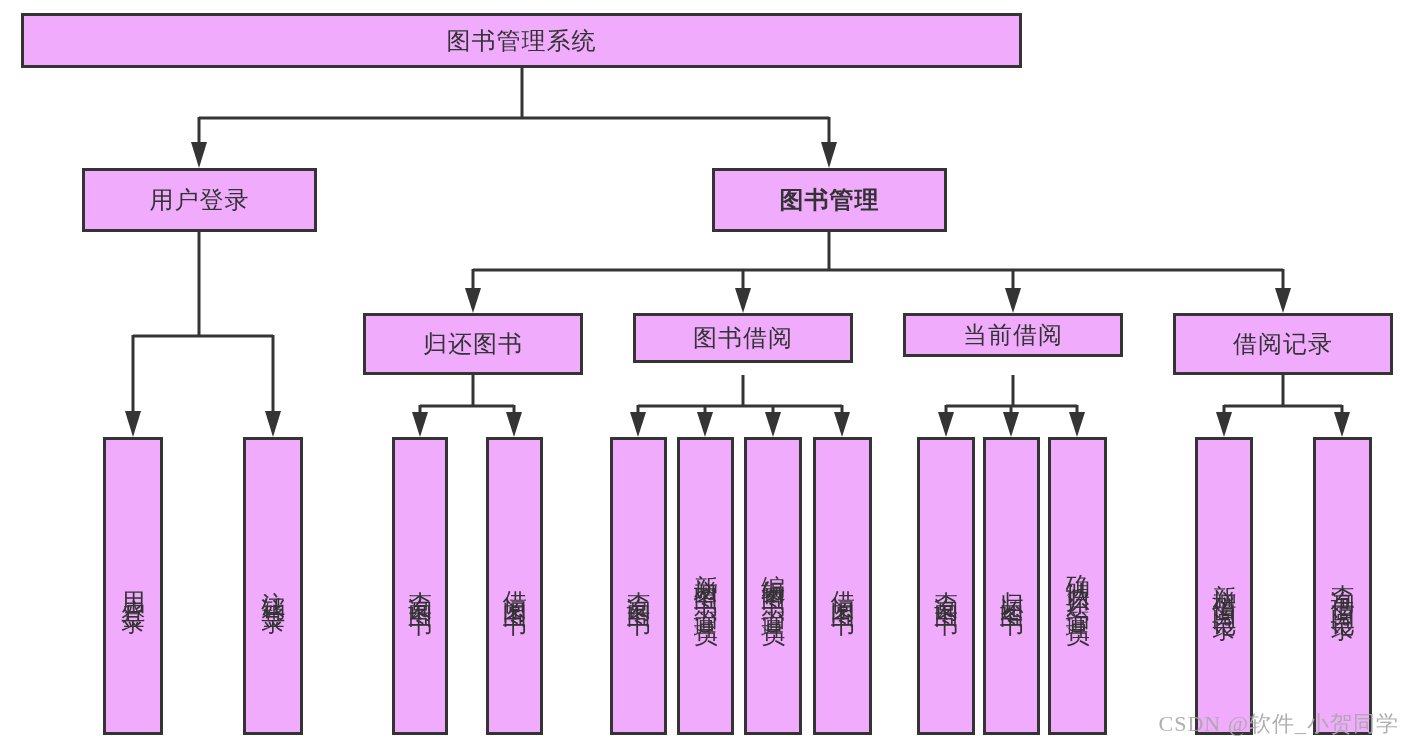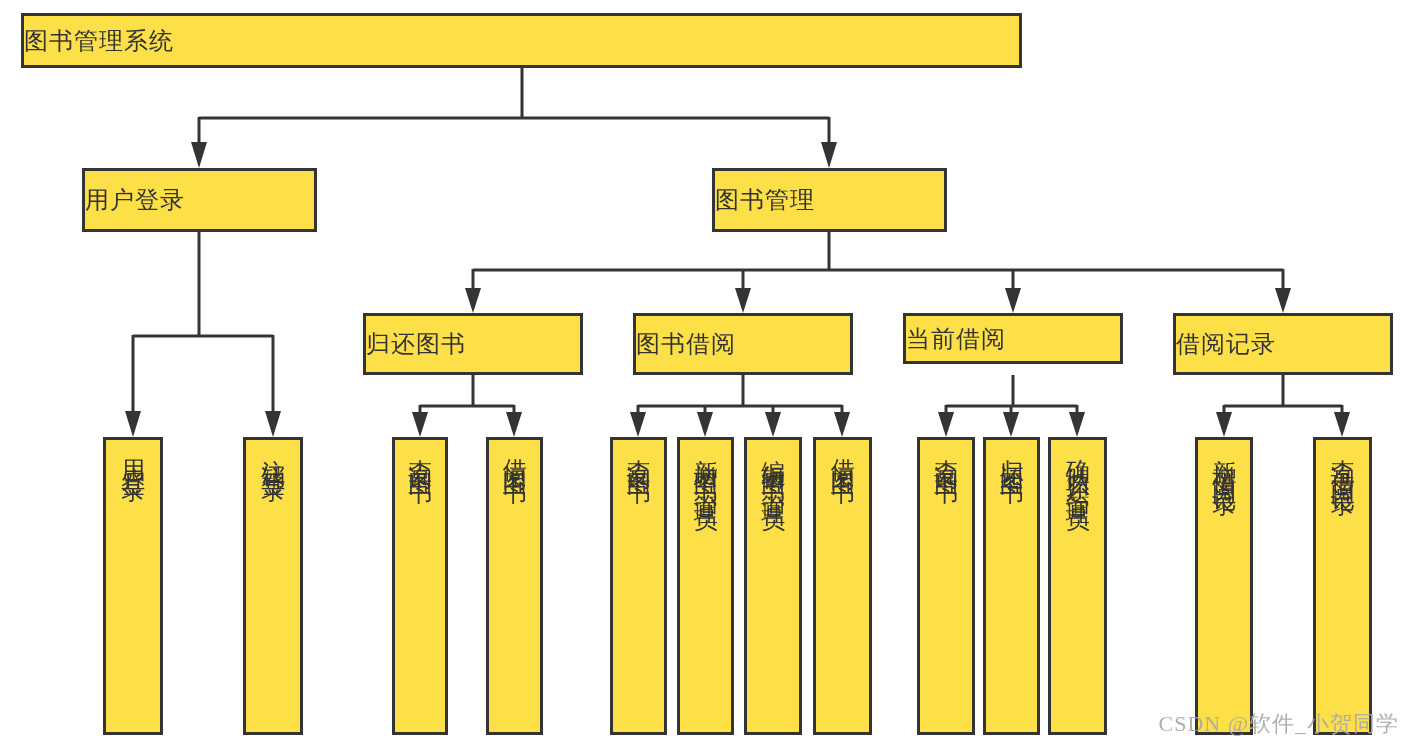--- a/index.html
+++ b/index.html
@@ -8,22 +8,22 @@
     width:1405px;height:747px;
     background:#ffffff;
     font-family:"Liberation Sans", sans-serif;
     overflow:hidden;
   }
   #wires{position:absolute;left:0;top:0;width:1405px;height:747px;z-index:1;}
   .node{
     position:absolute;
     box-sizing:border-box;
     border:3px solid #343434;
-    background:#fde047;
-    display:flex;align-items:center;
+    background:#f0abfc;
+    display:flex;align-items:center;justify-content:center;
     color:#333333;
     z-index:2;
   }
   .node-h{font-size:24px;letter-spacing:1px;}
   .node-v{
     font-size:24px;
     writing-mode:vertical-rl;
     text-orientation:mixed;
     letter-spacing:7px;
     line-height:1.1;
@@ -110,31 +110,31 @@
     </g>
   </svg>
 
   <div class="node node-h" style="left:21px;top:13px;width:1001px;height:55px;">
     <span>图书管理系统</span>
   </div>
 
   <div class="node node-h" style="left:82px;top:168px;width:235px;height:64px;">
     <span>用户登录</span>
   </div>
-  <div class="node node-h" style="left:712px;top:168px;width:235px;height:64px;">
+  <div class="node node-h" style="left:712px;top:168px;width:235px;height:64px;font-weight:bold;">
     <span>图书管理</span>
   </div>
 
   <div class="node node-h" style="left:363px;top:313px;width:220px;height:62px;">
     <span>归还图书</span>
   </div>
-  <div class="node node-h" style="left:633px;top:313px;width:220px;height:62px;">
+  <div class="node node-h" style="left:633px;top:313px;width:220px;height:50px;">
     <span>图书借阅</span>
   </div>
-  <div class="node node-h" style="left:903px;top:313px;width:220px;height:51px;">
+  <div class="node node-h" style="left:903px;top:313px;width:220px;height:44px;">
     <span>当前借阅</span>
   </div>
   <div class="node node-h" style="left:1173px;top:313px;width:220px;height:62px;">
     <span>借阅记录</span>
   </div>
 
   <div class="node node-v" style="left:103px;top:437px;width:60px;height:298px;">
     <span>用户登录</span>
   </div>
   <div class="node node-v" style="left:243px;top:437px;width:60px;height:298px;">

